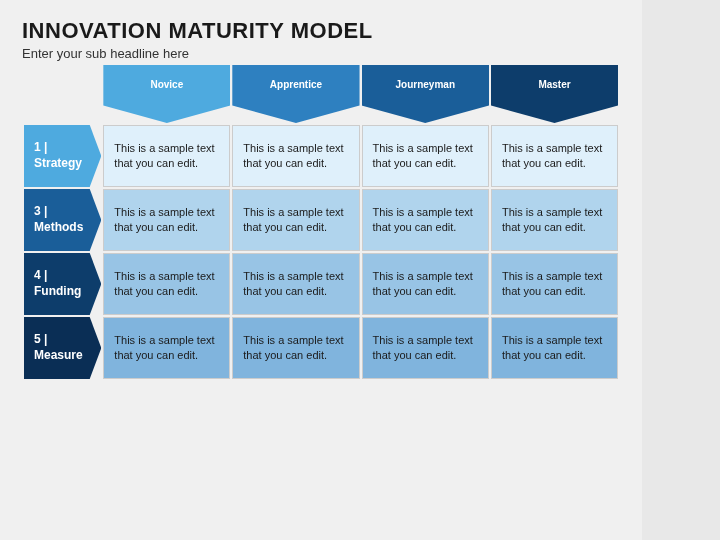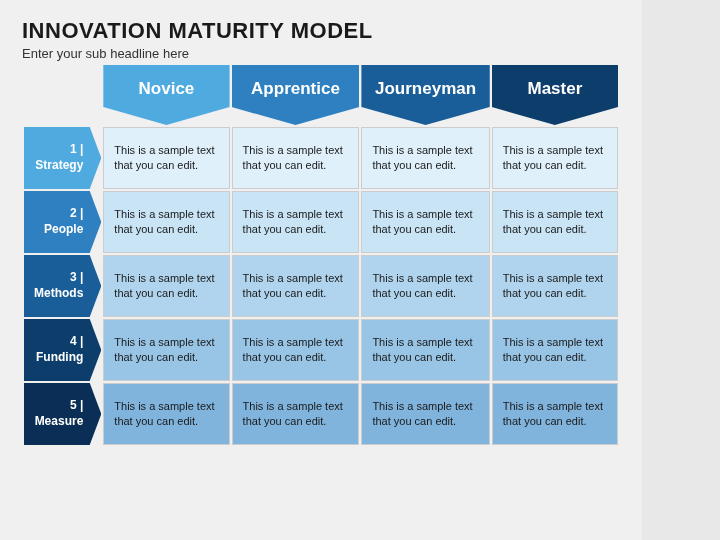--- a/index.html
+++ b/index.html
@@ -32,21 +32,21 @@
       width: 100%;
     }
     table {
       width: 100%;
       border-collapse: separate;
       border-spacing: 2px;
     }
     
     thead tr th {
       color: #fff;
-      font-size: 17px;
+      font-size: 10px;
       font-weight: 700;
       text-align: center;
       padding: 26px 8px;
       position: relative;
     }
     .th-novice {
       background: #4eaadf;
       width: 22%;
     }
     .th-apprentice {
@@ -82,21 +82,21 @@
       display: flex;
       align-items: center;
       justify-content: center;
       height: 100%;
       clip-path: polygon(0 0, 85% 0, 100% 50%, 85% 100%, 0 100%);
       padding: 8px 18px 8px 10px;
       min-height: 62px;
       font-size: 12px;
       font-weight: 700;
       color: #fff;
-      text-align: right;
+      text-align: left;
       line-height: 1.3;
     }
     .row-1 .label-inner { background: #4eaadf; }
     .row-2 .label-inner { background: #2e80c0; }
     .row-3 .label-inner { background: #1a5e99; }
     .row-4 .label-inner { background: #0d3d6b; }
     .row-5 .label-inner { background: #0a2e55; }
     
     .data-cell {
       font-size: 11px;
@@ -148,29 +148,20 @@
       <tbody id="table-body">
       <tr class="row-1">
             <td class="row-label">
               <div class="label-inner">1 | Strategy</div>
             </td>
             <td class="data-cell">This is a sample text that you can edit.</td>
             <td class="data-cell">This is a sample text that you can edit.</td>
             <td class="data-cell">This is a sample text that you can edit.</td>
             <td class="data-cell">This is a sample text that you can edit.</td>
           </tr>
-          <tr class="row-2">
-            <td class="row-label">
-              <div class="label-inner">2 | People</div>
-            </td>
-            <td class="data-cell">This is a sample text that you can edit.</td>
-            <td class="data-cell">This is a sample text that you can edit.</td>
-            <td class="data-cell">This is a sample text that you can edit.</td>
-            <td class="data-cell">This is a sample text that you can edit.</td>
-          </tr>
           <tr class="row-3">
             <td class="row-label">
               <div class="label-inner">3 | Methods</div>
             </td>
             <td class="data-cell">This is a sample text that you can edit.</td>
             <td class="data-cell">This is a sample text that you can edit.</td>
             <td class="data-cell">This is a sample text that you can edit.</td>
             <td class="data-cell">This is a sample text that you can edit.</td>
           </tr>
           <tr class="row-4">

